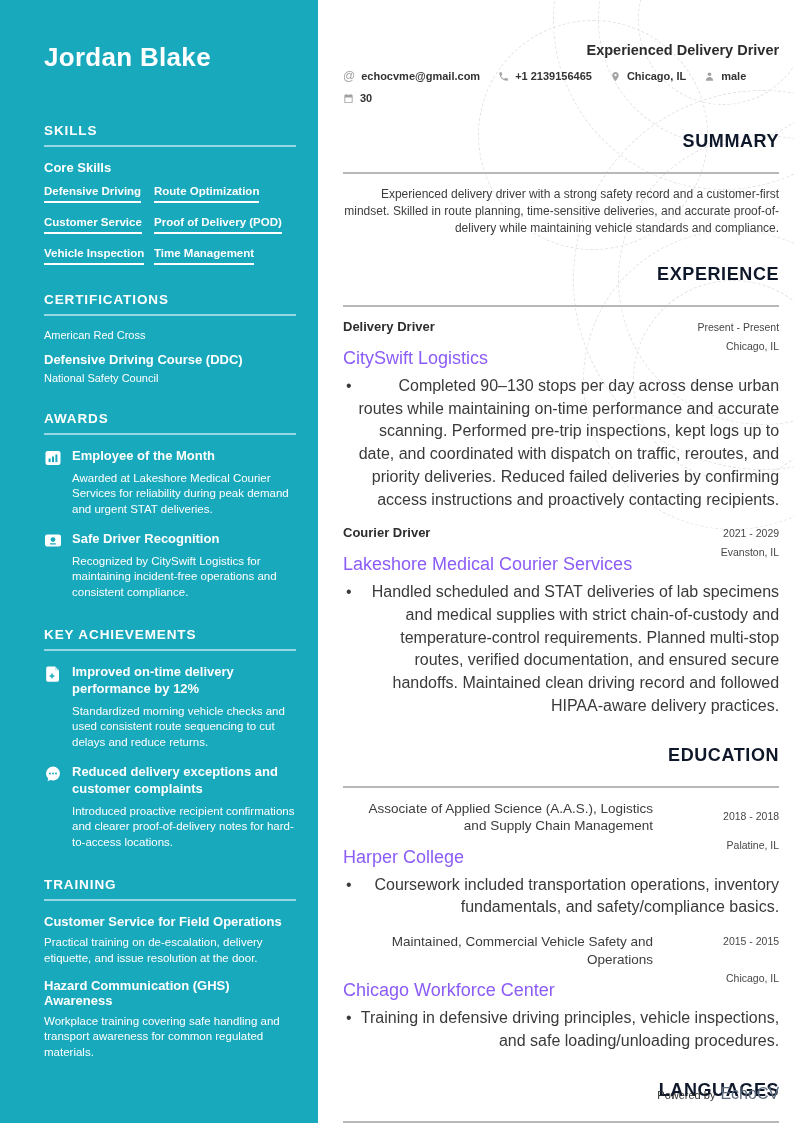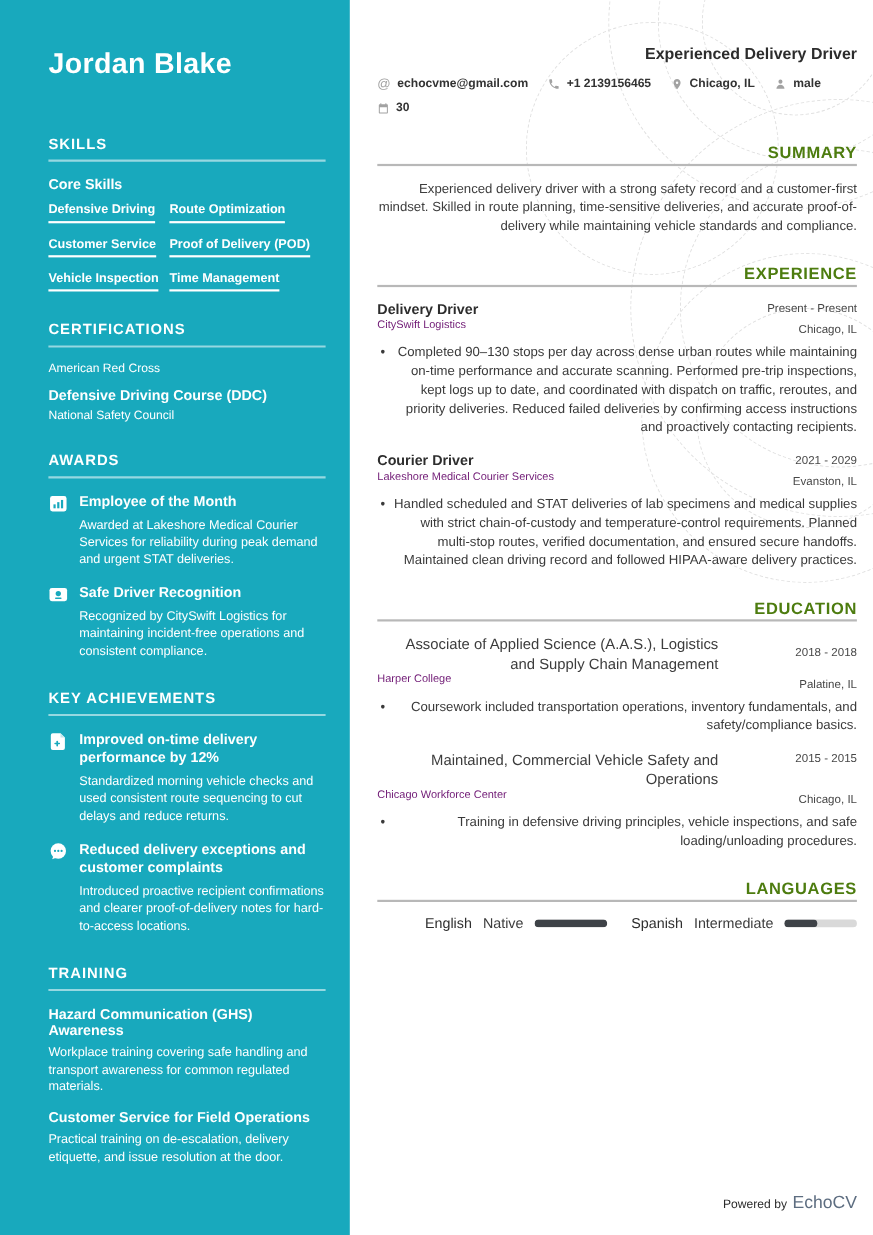--- a/index.html
+++ b/index.html
@@ -32,32 +32,32 @@
   .deco { position:absolute; border:1px dashed #e2e2e2; border-radius:50%; z-index:0; }
 
   .cv-title { font-size:14.5px; font-weight:bold; color:#2c2c2c; margin-bottom:11px; }
   .contact { display:flex; flex-wrap:wrap; align-items:center; row-gap:9px; column-gap:18px; max-width:420px; }
   .contact-item { display:flex; align-items:center; gap:6px; font-size:11px; font-weight:bold; color:#333; }
   .c-icon { color:#a2a2a2; display:inline-flex; align-items:center; }
   .c-icon svg { display:block; }
   .at-glyph { font-size:12px; font-weight:normal; color:#a2a2a2; }
 
   .m-section { margin-top:27px; }
-  .m-heading { font-size:15px; font-weight:bold; color:#4d7c0f; letter-spacing:.6px; padding-bottom:1px; border-bottom:2px solid #b8b8b8; margin-bottom:12px; }
+  .m-heading { font-size:18px; font-weight:bold; color:#0f172a; letter-spacing:.6px; padding-bottom:20px; border-bottom:2px solid #b8b8b8; margin-bottom:12px; }
   .summary-text { font-size:12px; color:#3d3d3d; line-height:1.42; }
 
   .entry { margin-bottom:14px; }
   .entry-row { display:flex; justify-content:space-between; align-items:flex-start; }
   .entry-title { font-size:13px; font-weight:bold; color:#2d2d2d; line-height:1.3; }
   .entry-date { font-size:10.5px; color:#474747; white-space:nowrap; padding-top:2px; margin-left:14px; }
-  .entry-sub { font-size:10px; color:#701a75; margin-top:0; }
+  .entry-sub { font-size:18px; color:#8b5cf6; margin-top:12px; }
   .entry-loc { font-size:10.5px; color:#474747; white-space:nowrap; margin-left:14px; margin-top:4px; }
   .edu-title { font-weight:500; font-size:13.5px; color:#3c3c3c; max-width:310px; }
   .bullets { margin-top:6px; }
-  .bullet { position:relative; padding-left:15px; font-size:12px; color:#3a3a3a; line-height:1.42; }
+  .bullet { position:relative; padding-left:15px; font-size:16px; color:#3a3a3a; line-height:1.42; }
   .bullet::before { content:"•"; position:absolute; left:3px; top:0; color:#3a3a3a; }
 
   .langs-row { display:flex; align-items:center; margin-top:4px; }
   .lang-name { font-size:13px; color:#2f2f2f; }
   .lang-level { font-size:13px; color:#3c3c3c; margin-left:10px; }
   .lang-bar { height:7px; width:66px; background:#d9d9d9; border-radius:4px; overflow:hidden; margin-left:10px; }
   .lang-fill { height:100%; background:#3e4247; border-radius:4px; }
   .lang-en-name { width:86px; }
   .lang-gap { width:22px; }
 
@@ -157,26 +157,26 @@
         <div>
           <div class="iconed-title">Reduced delivery exceptions and customer complaints</div>
           <div class="iconed-desc">Introduced proactive recipient confirmations and clearer proof-of-delivery notes for hard-to-access locations.</div>
         </div>
       </div>
     </section>
 
     <section class="s-section">
       <div class="s-heading">TRAINING</div>
       <div class="training-item">
+        <div class="training-title">Customer Service for Field Operations</div>
+        <div class="training-desc">Practical training on de-escalation, delivery etiquette, and issue resolution at the door.</div>
+      </div>
+      <div class="training-item">
         <div class="training-title">Hazard Communication (GHS) Awareness</div>
         <div class="training-desc">Workplace training covering safe handling and transport awareness for common regulated materials.</div>
-      </div>
-      <div class="training-item">
-        <div class="training-title">Customer Service for Field Operations</div>
-        <div class="training-desc">Practical training on de-escalation, delivery etiquette, and issue resolution at the door.</div>
       </div>
     </section>
   </aside>
 
   <main class="main">
 
     <div class="deco" style="width:340px;height:340px;top:-150px;right:-70px;"></div>
     <div class="deco" style="width:250px;height:250px;top:-105px;right:-25px;"></div>
     <div class="deco" style="width:170px;height:170px;top:-65px;right:15px;"></div>
     <div class="deco" style="width:380px;height:380px;top:90px;right:-130px;"></div>

